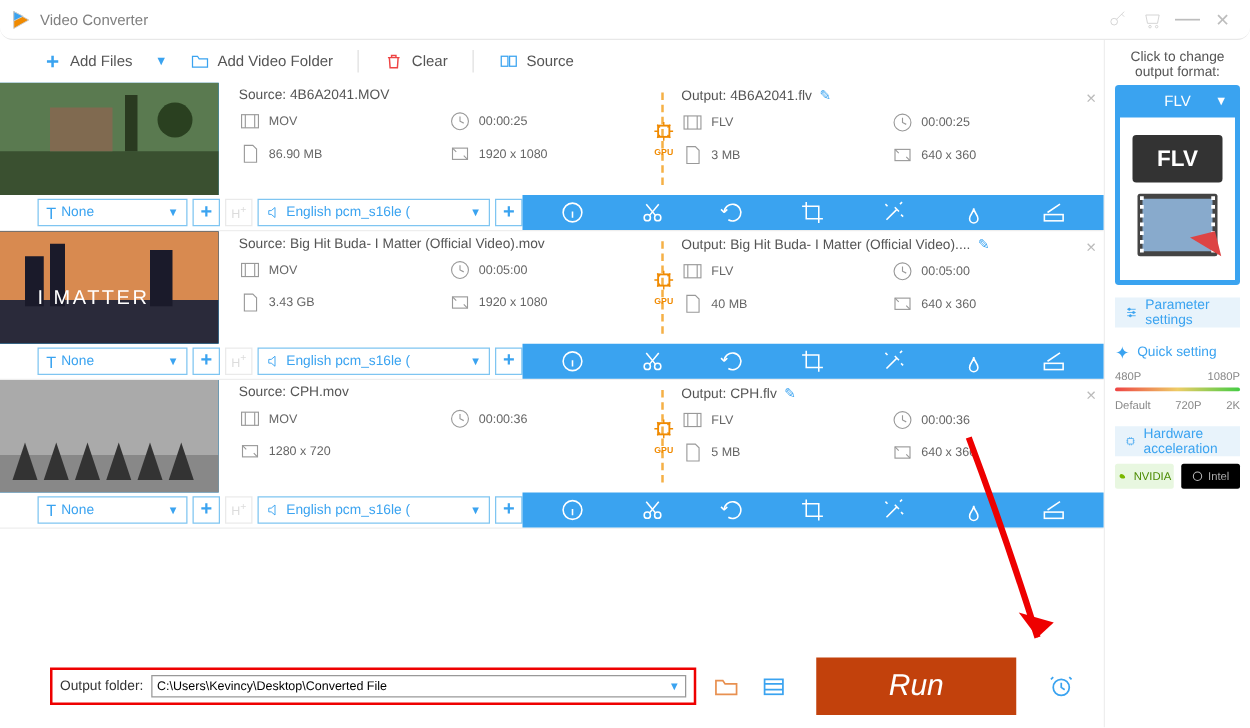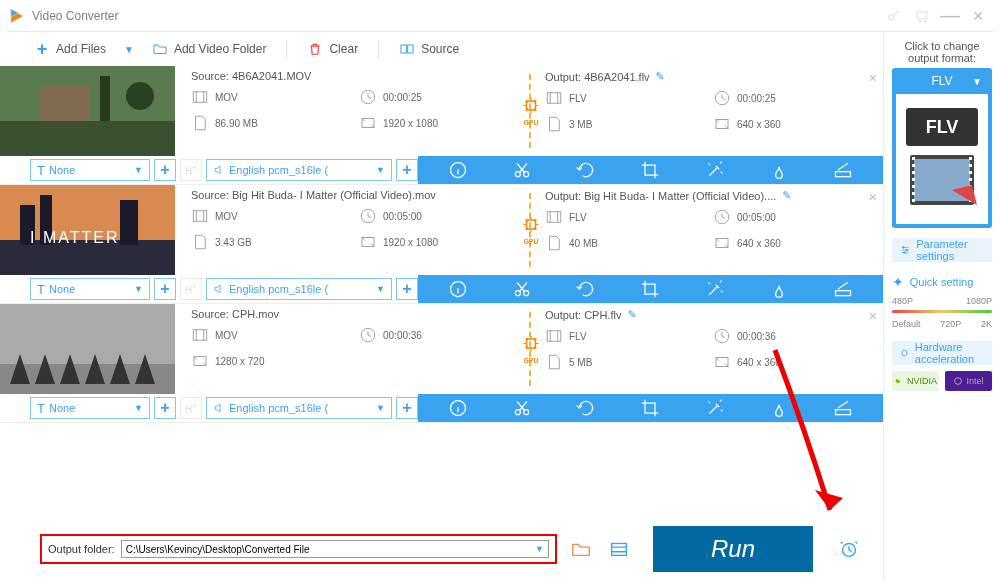--- a/index.html
+++ b/index.html
@@ -61,41 +61,41 @@
   .row2 .bluebar .bico{width:20px;height:20px;cursor:pointer;}
 
   
   .bottom{height:66px;display:flex;align-items:center;padding:0 20px 0 40px;gap:10px;}
   .outbox{border:2px solid #e00;padding:3px 6px;display:flex;align-items:center;gap:6px;width:517px;height:30px;}
   .outbox .lbl{font-size:11px;color:#333;}
   .outbox .path{flex:1;height:18px;border:1px solid #999;font-size:10px;padding:1px 4px;display:flex;align-items:center;background:#fff;position:relative;}
   .outbox .path .chev{position:absolute;right:4px;color:#3aa3f0;font-size:9px;}
   .bottom .bicon{width:28px;height:28px;display:flex;align-items:center;justify-content:center;cursor:pointer;}
   .bottom .spacer{flex:1;}
-  .runbtn{width:160px;height:46px;background:#0369a1;color:#fff;font-size:24px;display:flex;align-items:center;justify-content:center;font-style:italic;font-weight:500;cursor:pointer;}
+  .runbtn{width:160px;height:46px;background:#c2410c;color:#fff;font-size:24px;display:flex;align-items:center;justify-content:center;font-style:italic;font-weight:500;cursor:pointer;}
   .alarm{margin-left:12px;color:#3aa3f0;}
 
   
   .right .hdr{font-size:11px;color:#555;text-align:center;padding:4px 0;}
   .fmtbox{background:#3aa3f0;border-radius:3px;padding:2px;}
   .fmtbox .fmthead{height:22px;display:flex;align-items:center;justify-content:center;color:#fff;font-size:12px;position:relative;}
   .fmtbox .fmthead .chev{position:absolute;right:8px;font-size:10px;}
   .fmtbox .preview{height:130px;background:#fff;margin:2px;display:flex;align-items:center;justify-content:center;flex-direction:column;gap:4px;position:relative;}
   .preview .badge{width:72px;height:38px;background:#333;color:#fff;font-weight:bold;font-size:18px;display:flex;align-items:center;justify-content:center;border-radius:3px;}
   .preview .film{width:80px;height:60px;position:relative;}
   .paramset{margin-top:10px;height:24px;font-size:11px;color:#3aa3f0;background:#e8f3fb;display:flex;align-items:center;gap:6px;padding:0 8px;cursor:pointer;}
   .qs{margin-top:12px;}
   .qs .qh{font-size:11px;color:#3aa3f0;display:flex;align-items:center;gap:6px;}
   .qs .tickrow{display:flex;justify-content:space-between;font-size:9px;color:#888;margin-top:6px;}
   .qs .slider{height:3px;background:linear-gradient(90deg,#e44 0%,#ec6 50%,#4c4 100%);margin:4px 0;border-radius:2px;}
   .hw{margin-top:12px;height:24px;font-size:11px;color:#3aa3f0;background:#e8f3fb;display:flex;align-items:center;gap:6px;padding:0 8px;}
   .gpurow{margin-top:6px;display:flex;gap:6px;}
   .gpurow .gpu{flex:1;height:20px;font-size:9px;border-radius:2px;display:flex;align-items:center;justify-content:center;gap:3px;}
   .gpurow .nvidia{background:#e8f7e0;color:#4a8a00;}
-  .gpurow .intel{background:#4c1d95;color:#aaa;}
+  .gpurow .intel{background:#000000;color:#aaa;}
 
   
   .arrow{position:absolute;left:765px;top:340px;pointer-events:none;z-index:50;}
 
   svg.ic{stroke:#3aa3f0;fill:none;stroke-width:1.5;}
   svg.ic-white{stroke:#fff;fill:none;stroke-width:1.5;}
   svg.ic-grey{stroke:#999;fill:none;stroke-width:1.2;}
 </style>
 </head>
 <body>

